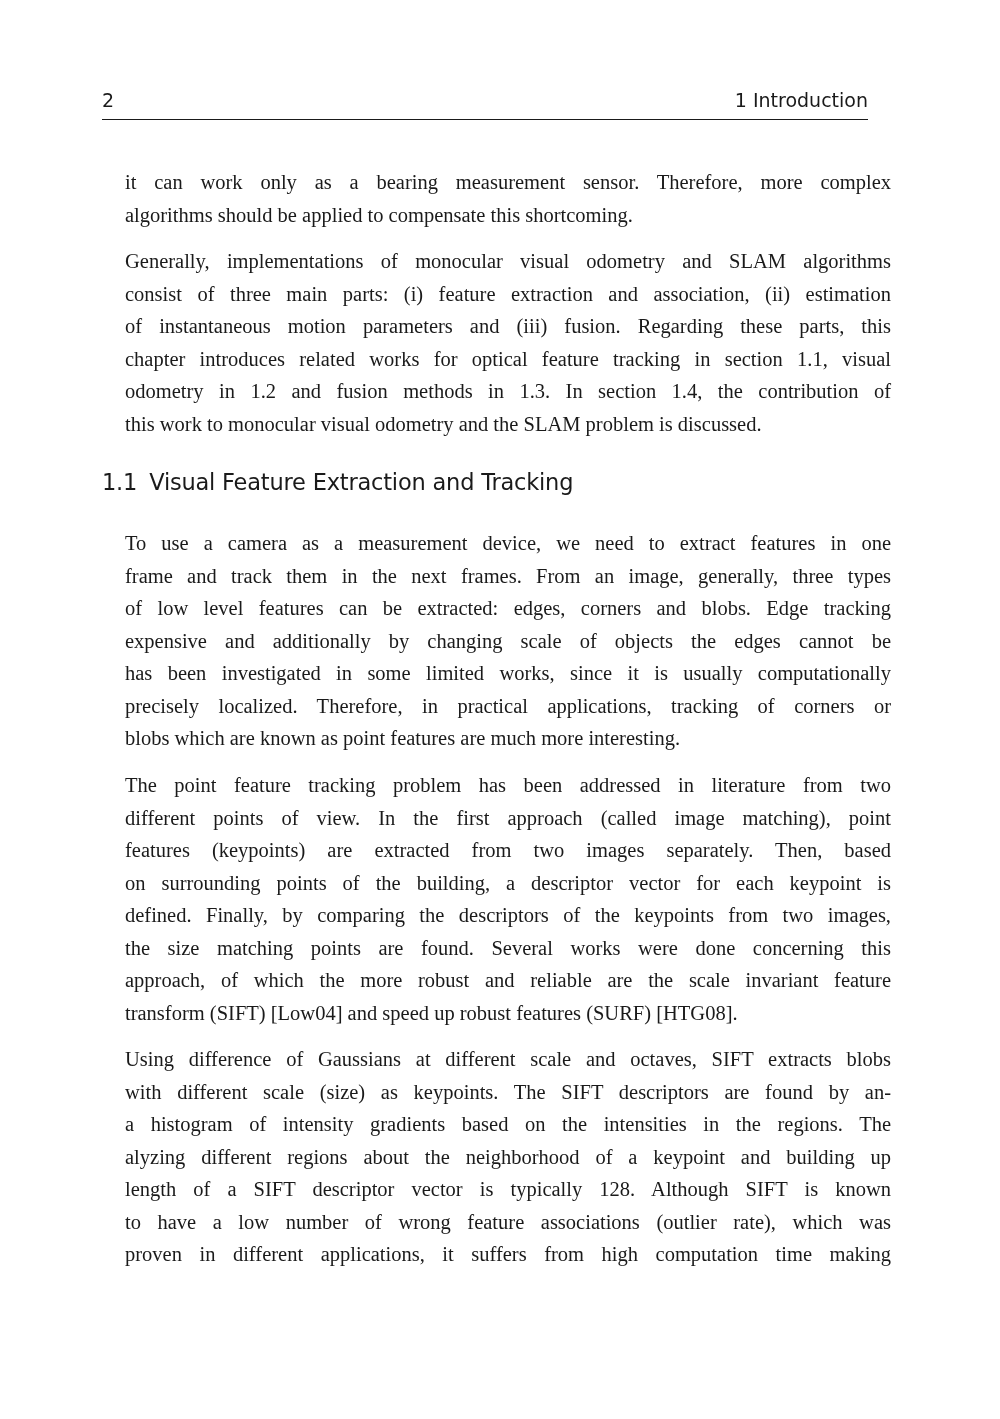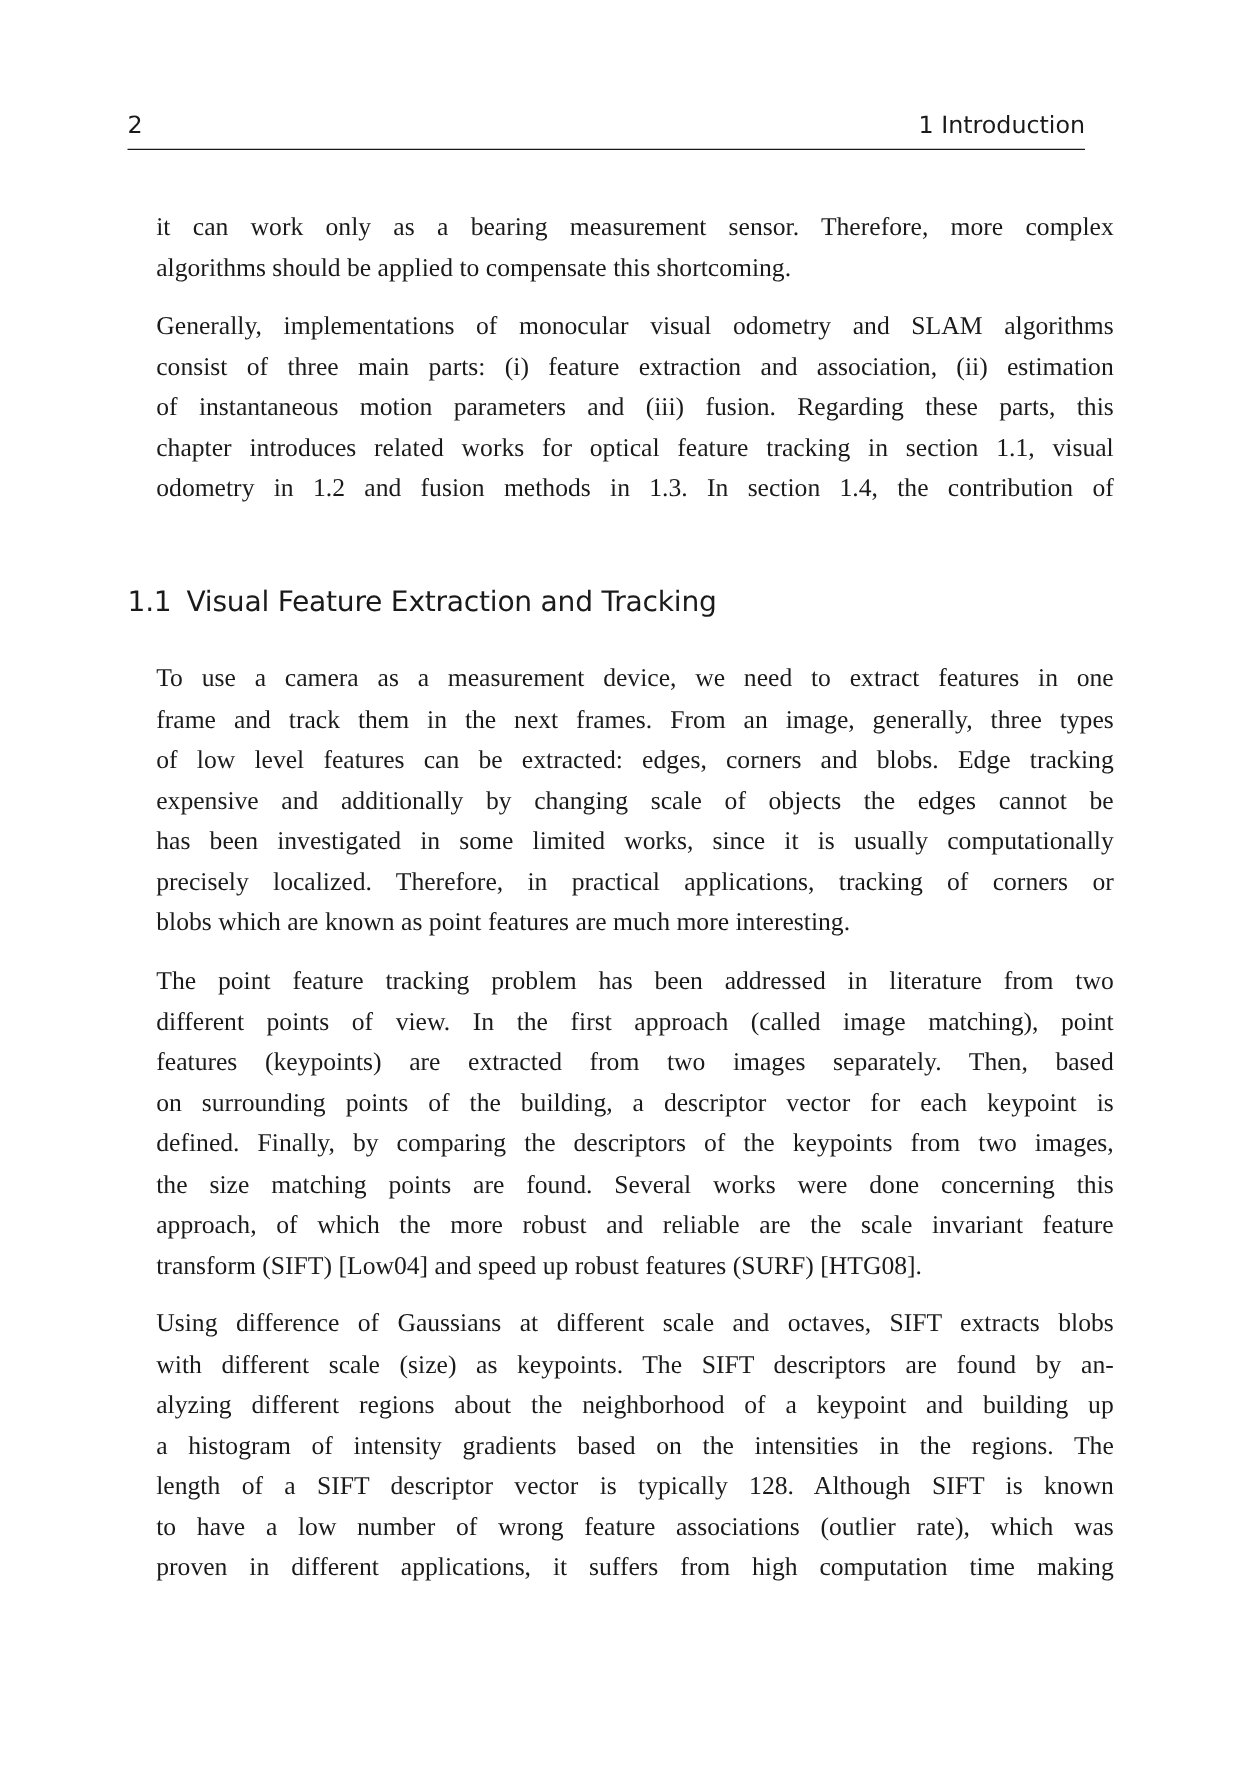--- a/index.html
+++ b/index.html
@@ -86,20 +86,21 @@
     <span class="line">it can work only as a bearing measurement sensor.  Therefore, more complex</span>
     <span class="line last">algorithms should be applied to compensate this shortcoming.</span>
   </div>
 
   <div class="para" style="top:245px;">
     <span class="line">Generally, implementations of monocular visual odometry and SLAM algorithms</span>
     <span class="line">consist of three main parts: (i) feature extraction and association, (ii) estimation</span>
     <span class="line">of instantaneous motion parameters and (iii) fusion. Regarding these parts, this</span>
     <span class="line">chapter introduces related works for optical feature tracking in section 1.1, visual</span>
     <span class="line">odometry in 1.2 and fusion methods in 1.3.  In section 1.4, the contribution of</span>
+    <span class="line last">this work to monocular visual odometry and the SLAM problem is discussed.</span>
   </div>
 
   <div class="section-heading">
     <span class="num">1.1</span><span>Visual Feature Extraction and Tracking</span>
   </div>
 
   <div class="para" style="top:527px;">
     <span class="line">To use a camera as a measurement device, we need to extract features in one</span>
     <span class="line">frame and track them in the next frames. From an image, generally, three types</span>
     <span class="line">of low level features can be extracted: edges, corners and blobs. Edge tracking</span>
@@ -116,20 +117,20 @@
     <span class="line">on surrounding points of the building, a descriptor vector for each keypoint is</span>
     <span class="line">defined. Finally, by comparing the descriptors of the keypoints from two images,</span>
     <span class="line">the size matching points are found.  Several works were done concerning this</span>
     <span class="line">approach, of which the more robust and reliable are the scale invariant feature</span>
     <span class="line last">transform (SIFT) [Low04] and speed up robust features (SURF) [HTG08].</span>
   </div>
 
   <div class="para" style="top:1043px;">
     <span class="line">Using difference of Gaussians at different scale and octaves, SIFT extracts blobs</span>
     <span class="line">with different scale (size) as keypoints.  The SIFT descriptors are found by an-</span>
+    <span class="line">a histogram of intensity gradients based on the intensities in the regions.  The</span>
     <span class="line">alyzing different regions about the neighborhood of a keypoint and building up</span>
-    <span class="line">a histogram of intensity gradients based on the intensities in the regions.  The</span>
     <span class="line">length of a SIFT descriptor vector is typically 128.  Although SIFT is known</span>
     <span class="line">to have a low number of wrong feature associations (outlier rate), which was</span>
     <span class="line">proven in different applications, it suffers from high computation time making</span>
   </div>
 
 </div>
 
 </body></html>

